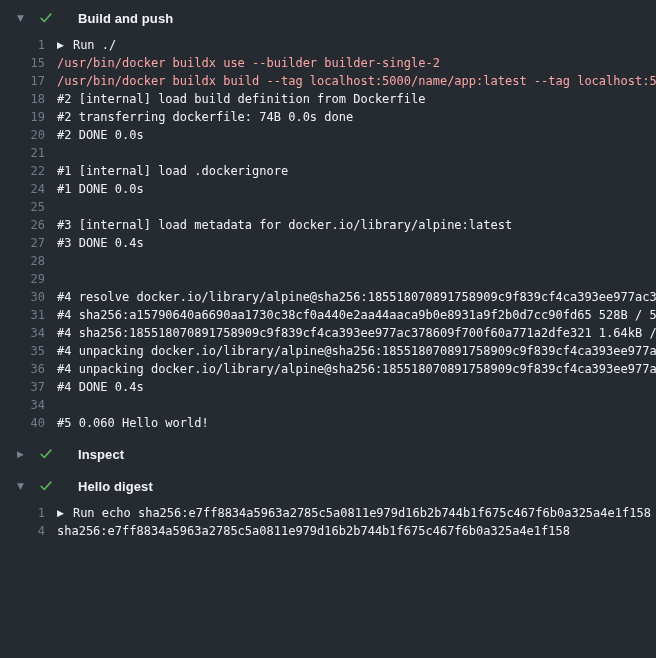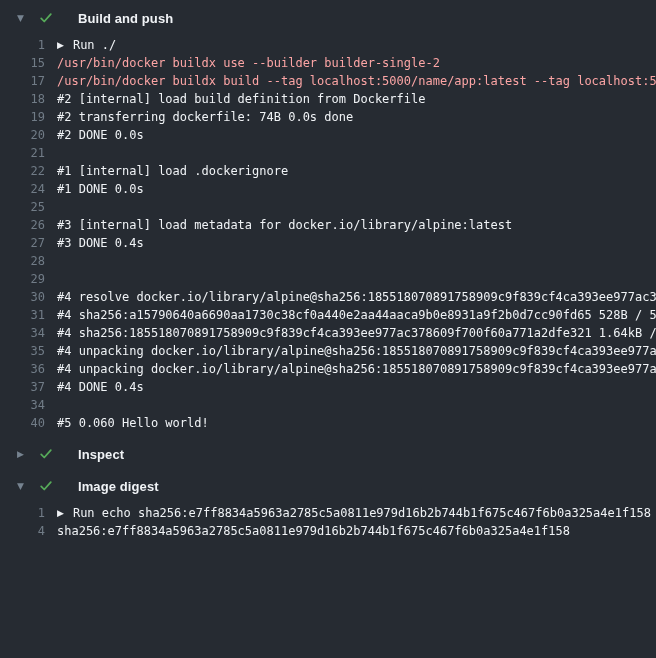--- a/index.html
+++ b/index.html
@@ -100,20 +100,20 @@
       <path d="M2.5 8.5 L6 12 L13.5 3.5" stroke="#57ab5a" stroke-width="2" fill="none" stroke-linecap="round" stroke-linejoin="round"></path>
     </svg>
     <span class="section-label">Inspect</span>
   </div>
 
   <div class="section-header hdr-digest">
     <span class="tri">▼</span>
     <svg class="check" viewBox="0 0 16 16">
       <path d="M2.5 8.5 L6 12 L13.5 3.5" stroke="#57ab5a" stroke-width="2" fill="none" stroke-linecap="round" stroke-linejoin="round"></path>
     </svg>
-    <span class="section-label">Image digest</span>
+    <span class="section-label">Hello digest</span>
   </div>
   <div class="log-lines digest">
       <div class="log-line"><span class="line-num">1</span><span class="line-content"><span class="run-toggle">▶</span>Run echo sha256:e7ff8834a5963a2785c5a0811e979d16b2b744b1f675c467f6b0a325a4e1f158</span></div>
       <div class="log-line"><span class="line-num">4</span><span class="line-content">sha256:e7ff8834a5963a2785c5a0811e979d16b2b744b1f675c467f6b0a325a4e1f158</span></div>
     </div>
 
 </div>
 
 </body></html>

